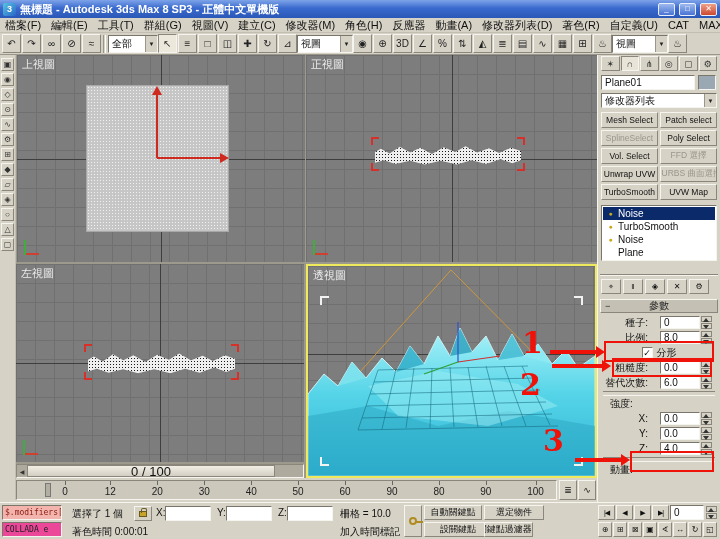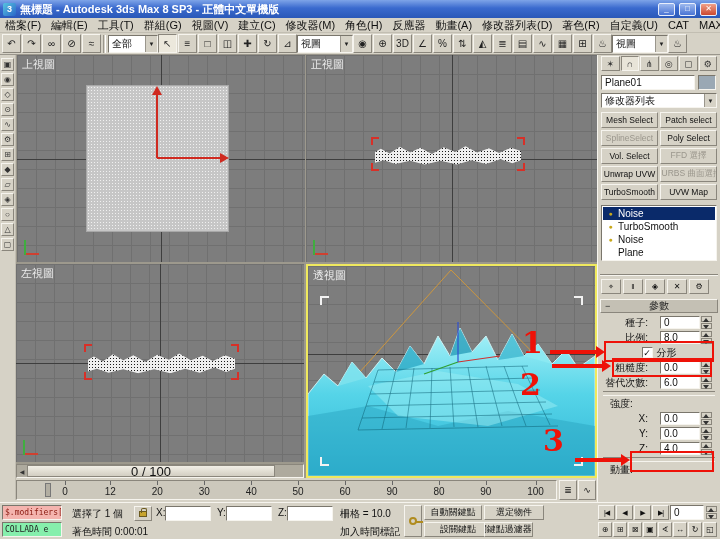--- a/index.html
+++ b/index.html
@@ -109,21 +109,21 @@
 .spin b.up::after{content:"";position:absolute;left:1px;top:1px;border-left:3px solid transparent;border-right:3px solid transparent;border-bottom:4px solid #333}
 .spin b.dn::after{content:"";position:absolute;left:1px;top:1px;border-left:3px solid transparent;border-right:3px solid transparent;border-top:4px solid #333}
 .prow-check{height:15px;display:flex;align-items:center;justify-content:center;gap:4px}
 .checkbox{width:11px;height:11px;background:#fff;border:1px solid;border-color:#7a766c #f6f4ee #f6f4ee #7a766c;display:flex;align-items:center;justify-content:center;font-size:9px;color:#111;flex:none}
 .pdiv{height:5px;margin:1px 3px;border-top:1px solid #8a867c;border-bottom:1px solid #f6f4ee}
 
 
 .statusbar{position:absolute;left:0;top:502px;width:720px;height:37px;background:#d6d2c6;border-top:1px solid #f6f4ee;font-size:10px}
 .ms-line{position:absolute;left:2px;width:60px;height:15px;border:1px solid;border-color:#7a766c #f6f4ee #f6f4ee #7a766c;font-family:"DejaVu Sans Mono",monospace;font-size:8px;display:flex;align-items:center;padding-left:2px;overflow:hidden;white-space:nowrap}
 #ms-macro{top:2px;background:#f4b4ae;color:#8a1a10}
-#ms-listener{top:19px;background:#86efac;color:#222}
+#ms-listener{top:19px;background:#ec4899;color:#222}
 .sb-text{position:absolute;white-space:nowrap}
 .sb-field{position:absolute;height:15px;background:#fff;border:1px solid;border-color:#7a766c #f6f4ee #f6f4ee #7a766c;font-size:10px;padding-left:2px;display:flex;align-items:center}
 .sb-iconbtn{position:absolute;display:flex;align-items:center;justify-content:center;background:#d6d2c6;border:1px solid;border-color:#f6f4ee #8a867c #8a867c #f6f4ee}
 .sb-txtbtn{position:absolute;height:15px;display:flex;align-items:center;justify-content:center;background:#d6d2c6;border:1px solid;border-color:#f6f4ee #8a867c #8a867c #f6f4ee;font-size:9px;padding:0 2px;white-space:nowrap;overflow:hidden}
 .lock-icon{width:8px;height:6px;background:#c8a42c;border:1px solid #6b5a1e;position:relative}
 .lock-icon::before{content:"";position:absolute;left:1px;top:-4px;width:4px;height:4px;border:1px solid #6b5a1e;border-bottom:none;border-radius:2px 2px 0 0}
 .key-icon{width:8px;height:8px;border:2px solid #b08c20;border-radius:50%;position:relative}
 .key-icon::after{content:"";position:absolute;left:5px;top:2px;width:7px;height:2px;background:#b08c20}
 .playback{position:absolute;left:598px;top:2px;display:flex;gap:1px;align-items:center}
 .pb-group{display:flex;gap:1px}

